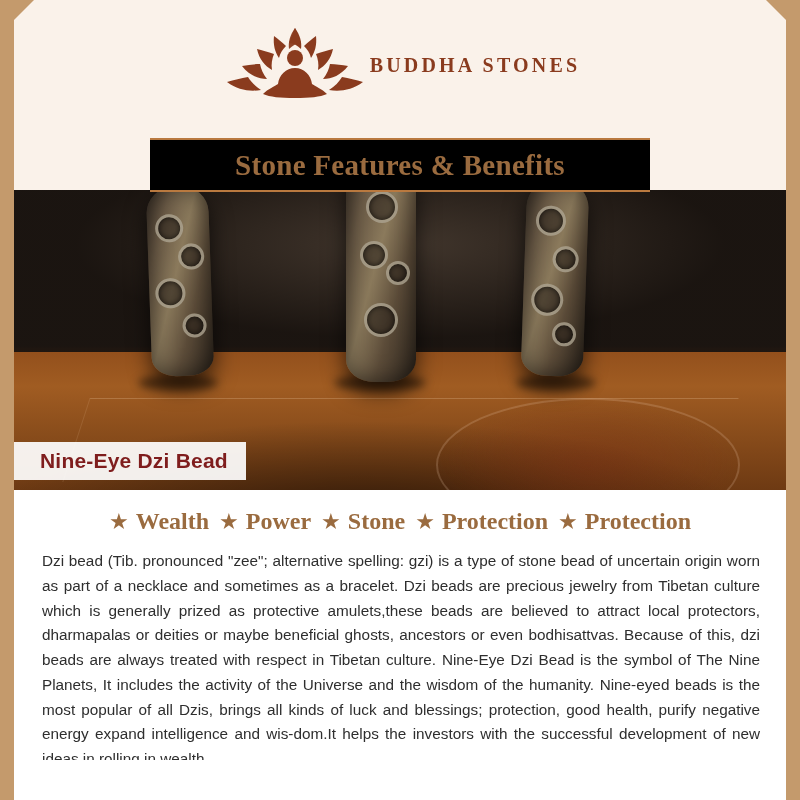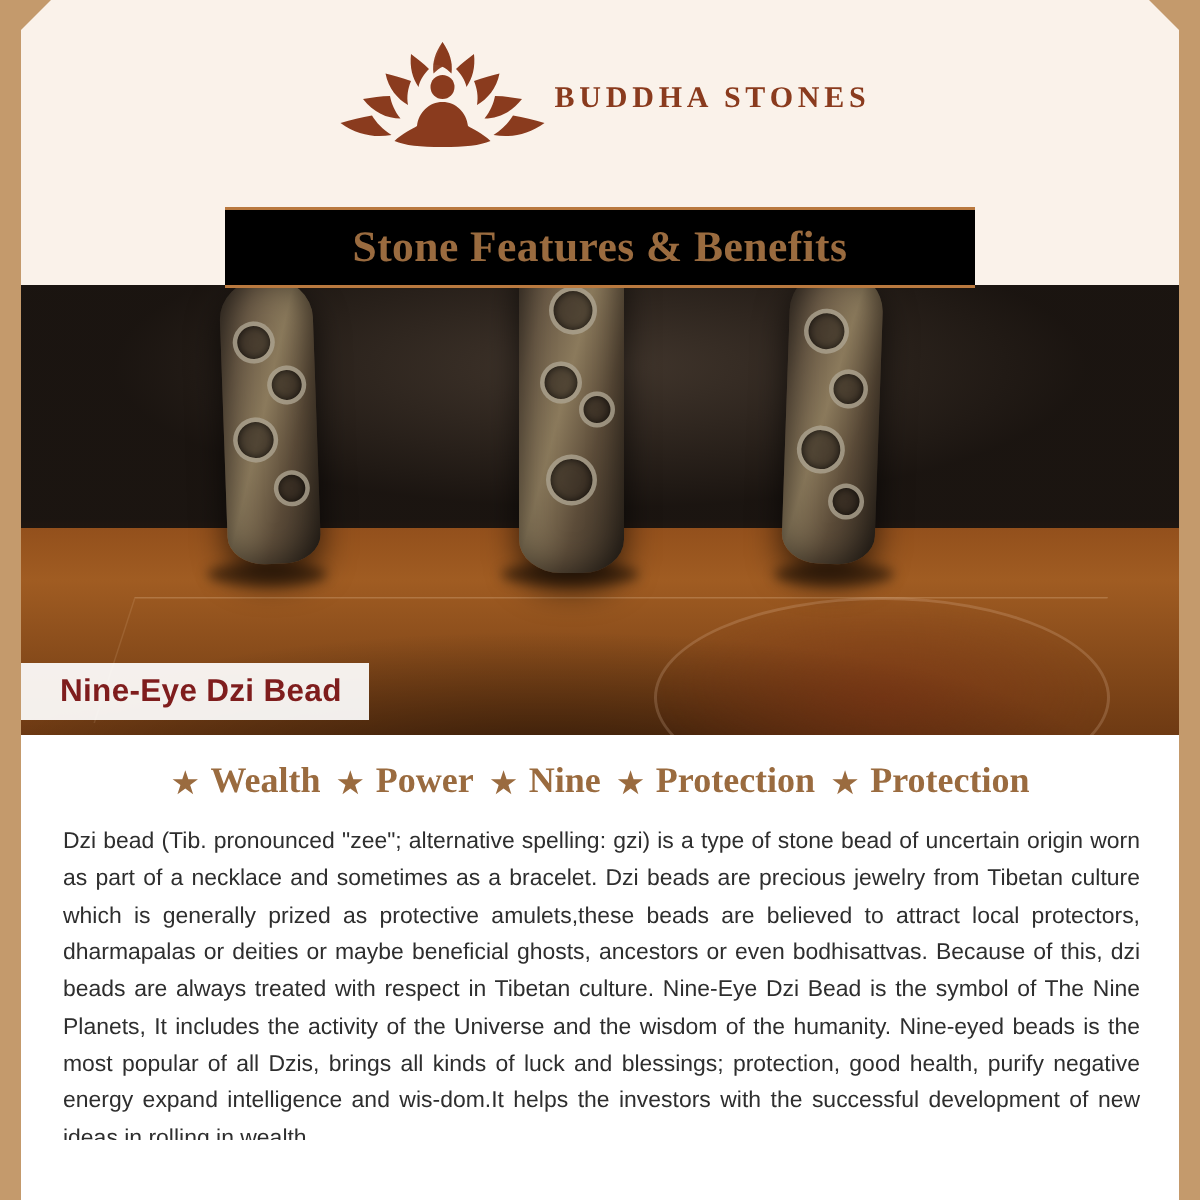--- a/index.html
+++ b/index.html
@@ -314,21 +314,21 @@
     <div class="benefit-item">
       <span class="star">★</span>
       <span class="benefit-label">Wealth</span>
     </div>
     <div class="benefit-item">
       <span class="star">★</span>
       <span class="benefit-label">Power</span>
     </div>
     <div class="benefit-item">
       <span class="star">★</span>
-      <span class="benefit-label">Nine</span>
+      <span class="benefit-label">Stone</span>
     </div>
     <div class="benefit-item">
       <span class="star">★</span>
       <span class="benefit-label">Protection</span>
     </div>
     <div class="benefit-item">
       <span class="star">★</span>
       <span class="benefit-label">Protection</span>
     </div>
   </div>

